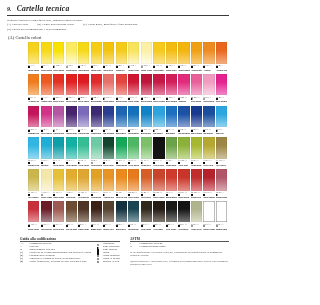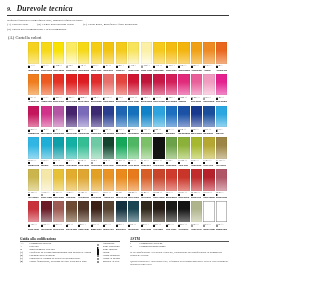--- a/index.html
+++ b/index.html
@@ -59,21 +59,21 @@
   .sym-chip{display:inline-block;width:2.2px;height:2.2px;margin-right:1px;position:relative;top:.2px;}
 </style>
 </head>
 <body>
 
 <div class="page">
 
   <div class="head">
     <div class="head-row">
       <span class="head-num">9.</span>
-      <span class="head-title">Durevole tecnica</span>
+      <span class="head-title">Cartella tecnica</span>
     </div>
     <div class="rule"></div>
 
     <div class="intro">
       <div class="ln">In questo fascicolo si sono queste note, pubblicati questa sezione:</div>
       <div class="cols">
         <span class="c">(A) Cartella colori</span>
         <span class="c">(B) Elenco degli specimi colore</span>
         <span class="c">(C) Colori nuovi, modificati e fuori produzione</span>
       </div>

